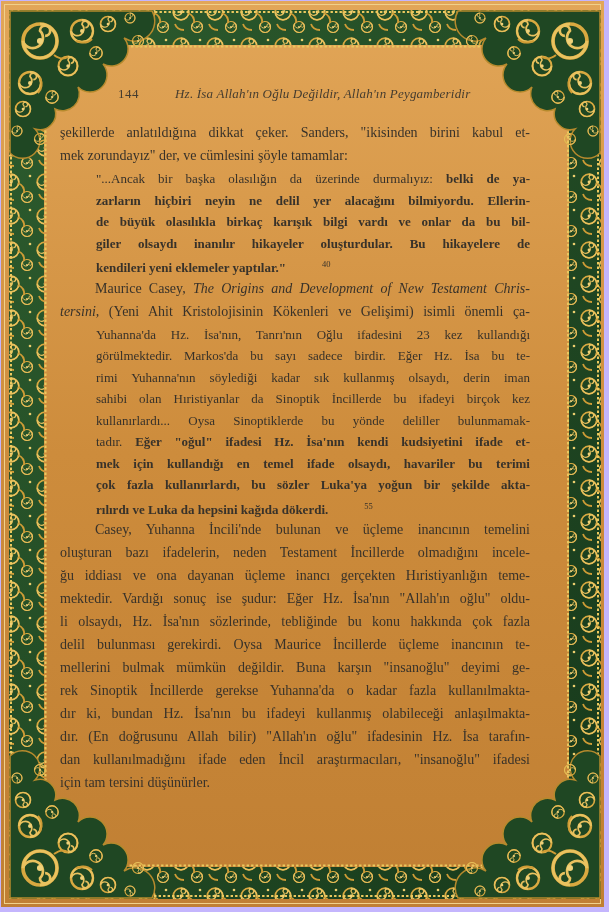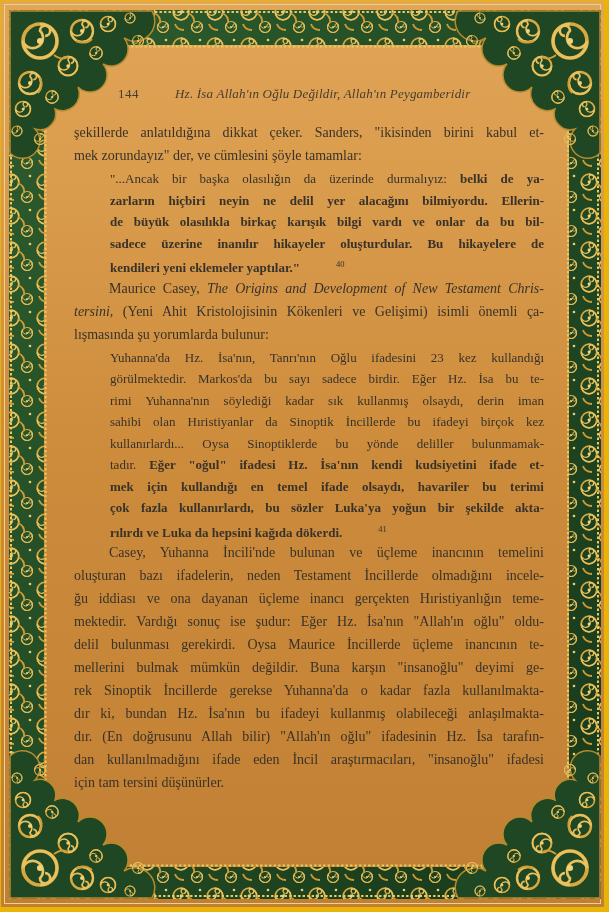--- a/index.html
+++ b/index.html
@@ -1,36 +1,36 @@
 <!DOCTYPE html>
 <html lang="tr"><head>
 <meta charset="utf-8">
 <style>
   * { margin:0; padding:0; box-sizing:border-box; }
   html,body { width:609px; height:912px; background:#ffffff; }
   body { font-family:"Liberation Serif", serif; }
-  .stage { position:relative; width:609px; height:912px; background:#eab308; overflow:hidden; }
+  .stage { position:relative; width:609px; height:912px; background:#c4b5fd; overflow:hidden; }
 
   
   .page-bg {
     position:absolute; left:46px; top:47px; width:523px; height:820px;
     background:linear-gradient(90deg,#f1ece1 0,#fbfaf4 5%,#fffefa 50%,#fcfaf3 94%,#f2ede1 100%);
   }
 
   .border-svg { position:absolute; left:0; top:0; width:609px; height:912px; }
 
   .content { position:absolute; left:0; top:0; width:609px; height:912px; color:#38322a; }
 
   .header { position:absolute; top:86px; left:70px; width:470px; height:18px;
             font-size:13px; color:#453c2f; }
   .page-num { position:absolute; left:48px; top:0; letter-spacing:.5px; }
   .head-title { position:absolute; left:50%; top:0; transform:translateX(-44%);
                 white-space:nowrap; letter-spacing:.2px;font-style:italic; }
 
-  .text-block { position:absolute; left:74px; top:121px; width:470px; }
+  .text-block { position:absolute; left:60px; top:121px; width:470px; }
 
   .para.body  { font-size:14px; }
   .para.body .line  { line-height:23px; height:23px; }
   .para.quote { margin:1px 0 1px 36px; font-size:13px; }
   .para.quote .line { line-height:21.5px; height:21.5px; }
 
   .line { text-align:justify; text-align-last:justify; overflow:hidden; }
   .line.last  { text-align-last:left; }
   .line.first { text-indent:35px; }
 
@@ -109,44 +109,44 @@
     </div>
     <div class="text-block">
         <div class="para body">
           <div class="line"><span class="seg-n">şekillerde anlatıldığına dikkat çeker. Sanders, "ikisinden birini kabul et-</span></div>
           <div class="line last"><span class="seg-n">mek zorundayız" der, ve cümlesini şöyle tamamlar:</span></div>
         </div>
         <div class="para quote">
           <div class="line"><span class="seg-n">"...Ancak bir başka olasılığın da üzerinde durmalıyız: </span><span class="seg-b">belki de ya-</span></div>
           <div class="line"><span class="seg-b">zarların hiçbiri neyin ne delil yer alacağını bilmiyordu. Ellerin-</span></div>
           <div class="line"><span class="seg-b">de büyük olasılıkla birkaç karışık bilgi vardı ve onlar da bu bil-</span></div>
-          <div class="line"><span class="seg-b">sadece üzerine inanılır hikayeler oluşturdular. Bu hikayelere de</span></div>
+          <div class="line"><span class="seg-b">giler olsaydı inanılır hikayeler oluşturdular. Bu hikayelere de</span></div>
           <div class="line last"><span class="seg-b">kendileri yeni eklemeler yaptılar."</span><span class="seg-s">40</span></div>
         </div>
         <div class="para body">
           <div class="line first"><span class="seg-n">Maurice Casey, </span><span class="seg-i">The Origins and Development of New Testament Chris-</span></div>
           <div class="line"><span class="seg-i">tersini,</span><span class="seg-n"> (Yeni Ahit Kristolojisinin Kökenleri ve Gelişimi) isimli önemli ça-</span></div>
-          <div class="line last"><span class="seg-n">lışmasında şu yorumlarda bulunur:</span></div>
         </div>
         <div class="para quote">
           <div class="line"><span class="seg-n">Yuhanna'da Hz. İsa'nın, Tanrı'nın Oğlu ifadesini 23 kez kullandığı</span></div>
           <div class="line"><span class="seg-n">görülmektedir. Markos'da bu sayı sadece birdir. Eğer Hz. İsa bu te-</span></div>
           <div class="line"><span class="seg-n">rimi Yuhanna'nın söylediği kadar sık kullanmış olsaydı, derin iman</span></div>
           <div class="line"><span class="seg-n">sahibi olan Hıristiyanlar da Sinoptik İncillerde bu ifadeyi birçok kez</span></div>
           <div class="line"><span class="seg-n">kullanırlardı... Oysa Sinoptiklerde bu yönde deliller bulunmamak-</span></div>
           <div class="line"><span class="seg-n">tadır. </span><span class="seg-b">Eğer "oğul" ifadesi Hz. İsa'nın kendi kudsiyetini ifade et-</span></div>
           <div class="line"><span class="seg-b">mek için kullandığı en temel ifade olsaydı, havariler bu terimi</span></div>
           <div class="line"><span class="seg-b">çok fazla kullanırlardı, bu sözler Luka'ya yoğun bir şekilde akta-</span></div>
-          <div class="line last"><span class="seg-b">rılırdı ve Luka da hepsini kağıda dökerdi.</span><span class="seg-s">41</span></div>
+          <div class="line last"><span class="seg-b">rılırdı ve Luka da hepsini kağıda dökerdi.</span><span class="seg-s">55</span></div>
         </div>
         <div class="para body">
           <div class="line first"><span class="seg-n">Casey, Yuhanna İncili'nde bulunan ve üçleme inancının temelini</span></div>
           <div class="line"><span class="seg-n">oluşturan bazı ifadelerin, neden Testament İncillerde olmadığını incele-</span></div>
           <div class="line"><span class="seg-n">ğu iddiası ve ona dayanan üçleme inancı gerçekten Hıristiyanlığın teme-</span></div>
           <div class="line"><span class="seg-n">mektedir. Vardığı sonuç ise şudur: Eğer Hz. İsa'nın "Allah'ın oğlu" oldu-</span></div>
+          <div class="line"><span class="seg-n">li olsaydı, Hz. İsa'nın sözlerinde, tebliğinde bu konu hakkında çok fazla</span></div>
           <div class="line"><span class="seg-n">delil bulunması gerekirdi. Oysa Maurice İncillerde üçleme inancının te-</span></div>
           <div class="line"><span class="seg-n">mellerini bulmak mümkün değildir. Buna karşın "insanoğlu" deyimi ge-</span></div>
           <div class="line"><span class="seg-n">rek Sinoptik İncillerde gerekse Yuhanna'da o kadar fazla kullanılmakta-</span></div>
           <div class="line"><span class="seg-n">dır ki, bundan Hz. İsa'nın bu ifadeyi kullanmış olabileceği anlaşılmakta-</span></div>
           <div class="line"><span class="seg-n">dır. (En doğrusunu Allah bilir) "Allah'ın oğlu" ifadesinin Hz. İsa tarafın-</span></div>
           <div class="line"><span class="seg-n">dan kullanılmadığını ifade eden İncil araştırmacıları, "insanoğlu" ifadesi</span></div>
           <div class="line last"><span class="seg-n">için tam tersini düşünürler.</span></div>
         </div>
       </div>
   </div>

